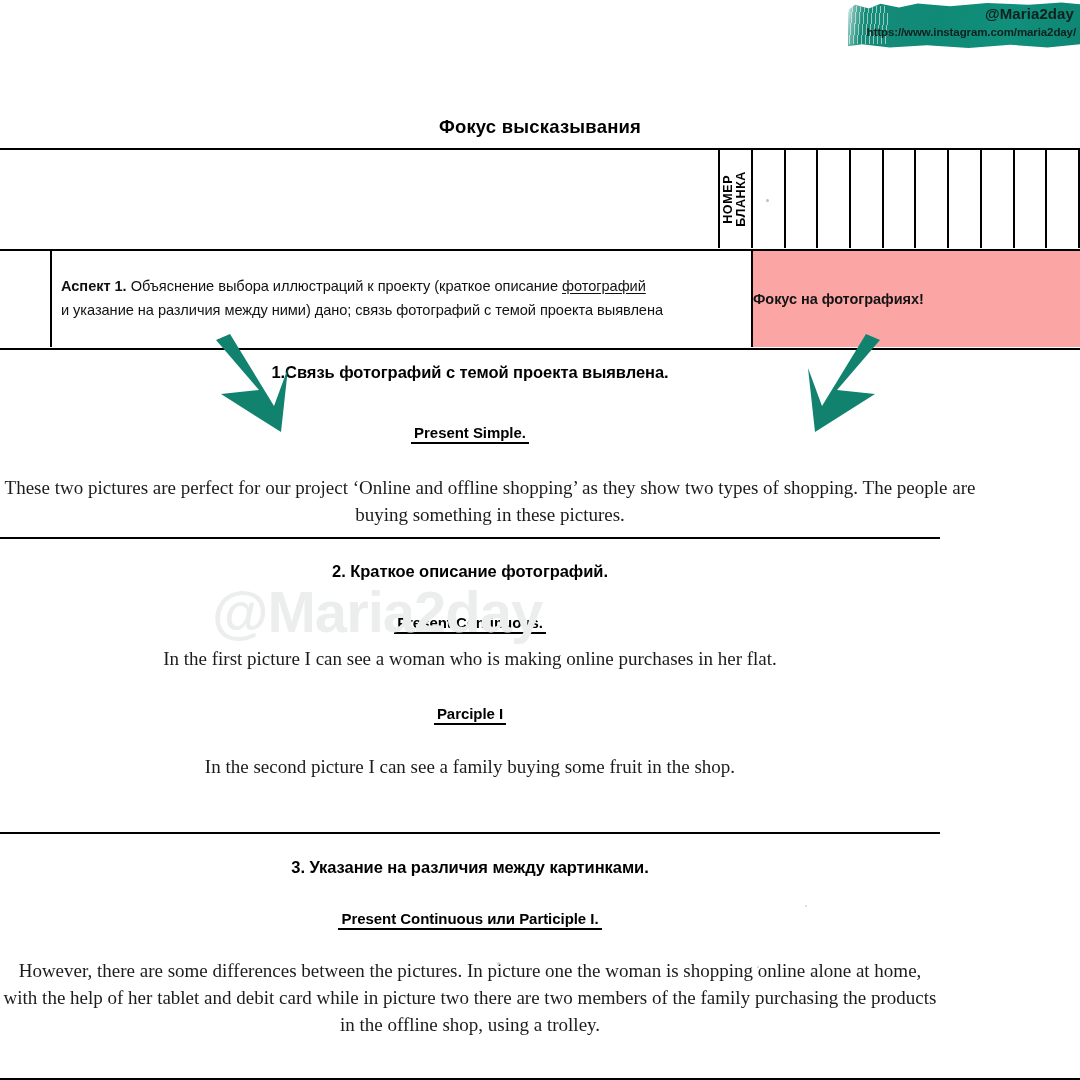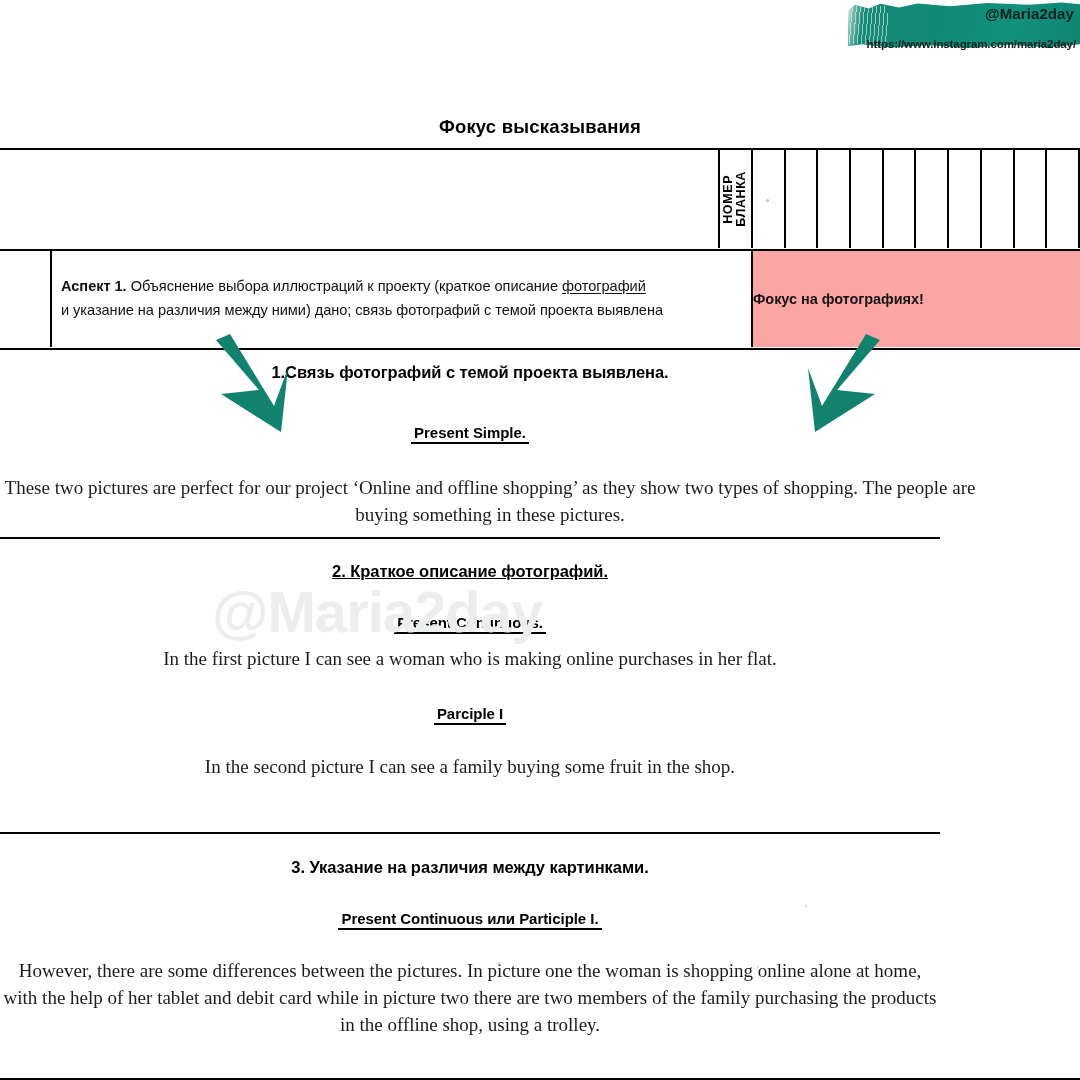--- a/index.html
+++ b/index.html
@@ -57,21 +57,21 @@
     text-align: right;
     font-size: 15px;
     font-weight: bold;
     color: #10201f;
     letter-spacing: .1px;
     z-index: 2;
   }
   .wm-url {
     position: absolute;
     left: 0; right: 4px;
-    top: 36px;
+    top: 24px;
     text-align: right;
     font-size: 11.5px;
     font-weight: bold;
     color: #10201f;
     letter-spacing: -.1px;
     z-index: 2;
   }
 
   
   .page-title {
@@ -248,21 +248,21 @@
     font-size: 19px;
     line-height: 1.42;
     color: #1c1c1c;
     margin: 0 auto;
   }
 
   .sec-1 .sec-head { margin-top: 13px; }
   .sec-1 .sub-wrap { margin-top: 42px; }
   .sec-1 .body-text { margin-top: 31px; width: 980px; }
 
-  .sec-2 .sec-head { margin-top: 23px; text-decoration: underline; }
+  .sec-2 .sec-head { margin-top: 23px; }
   .sec-2 .sub-wrap { margin-top: 33px; }
   .sec-2 .body-text.one { margin-top: 12px; }
   .sec-2 .sub-wrap.two { margin-top: 32px; }
   .sec-2 .body-text.two { margin-top: 29px; }
 
   .sec-3 .sec-head { margin-top: 24px; }
   .sec-3 .sub-wrap { margin-top: 33px; }
   .sec-3 .body-text { margin-top: 28px; width: 940px; }
 
   

